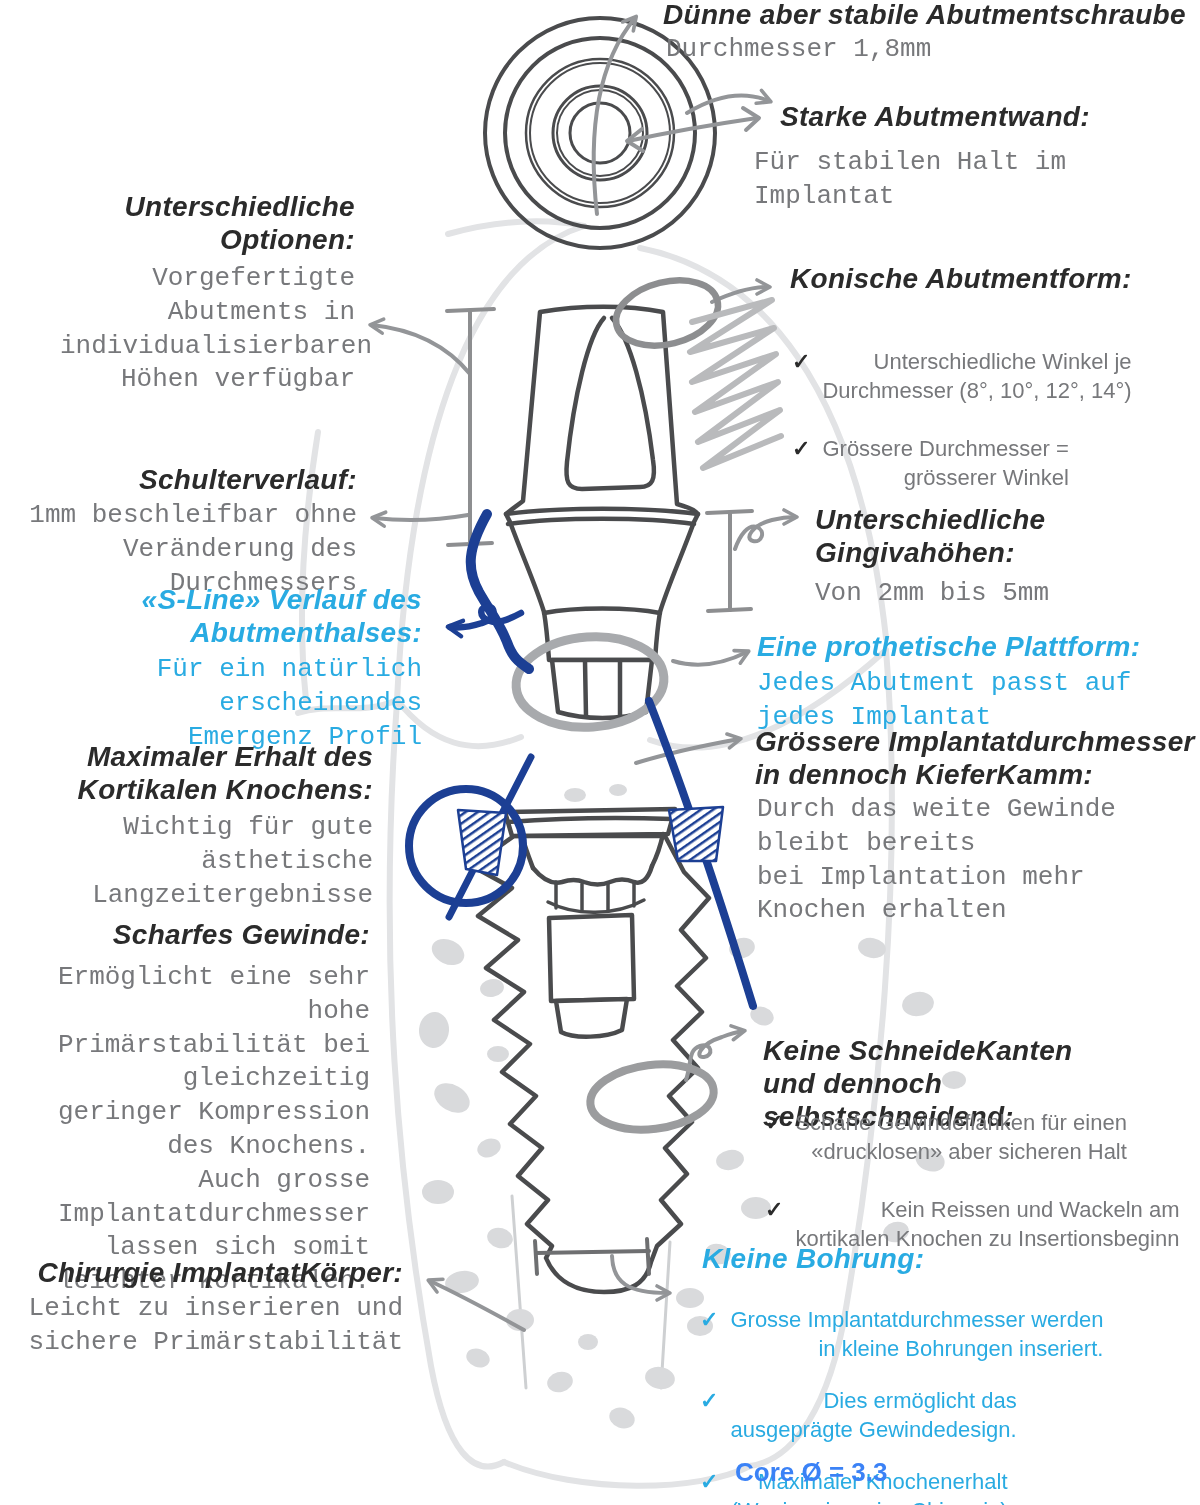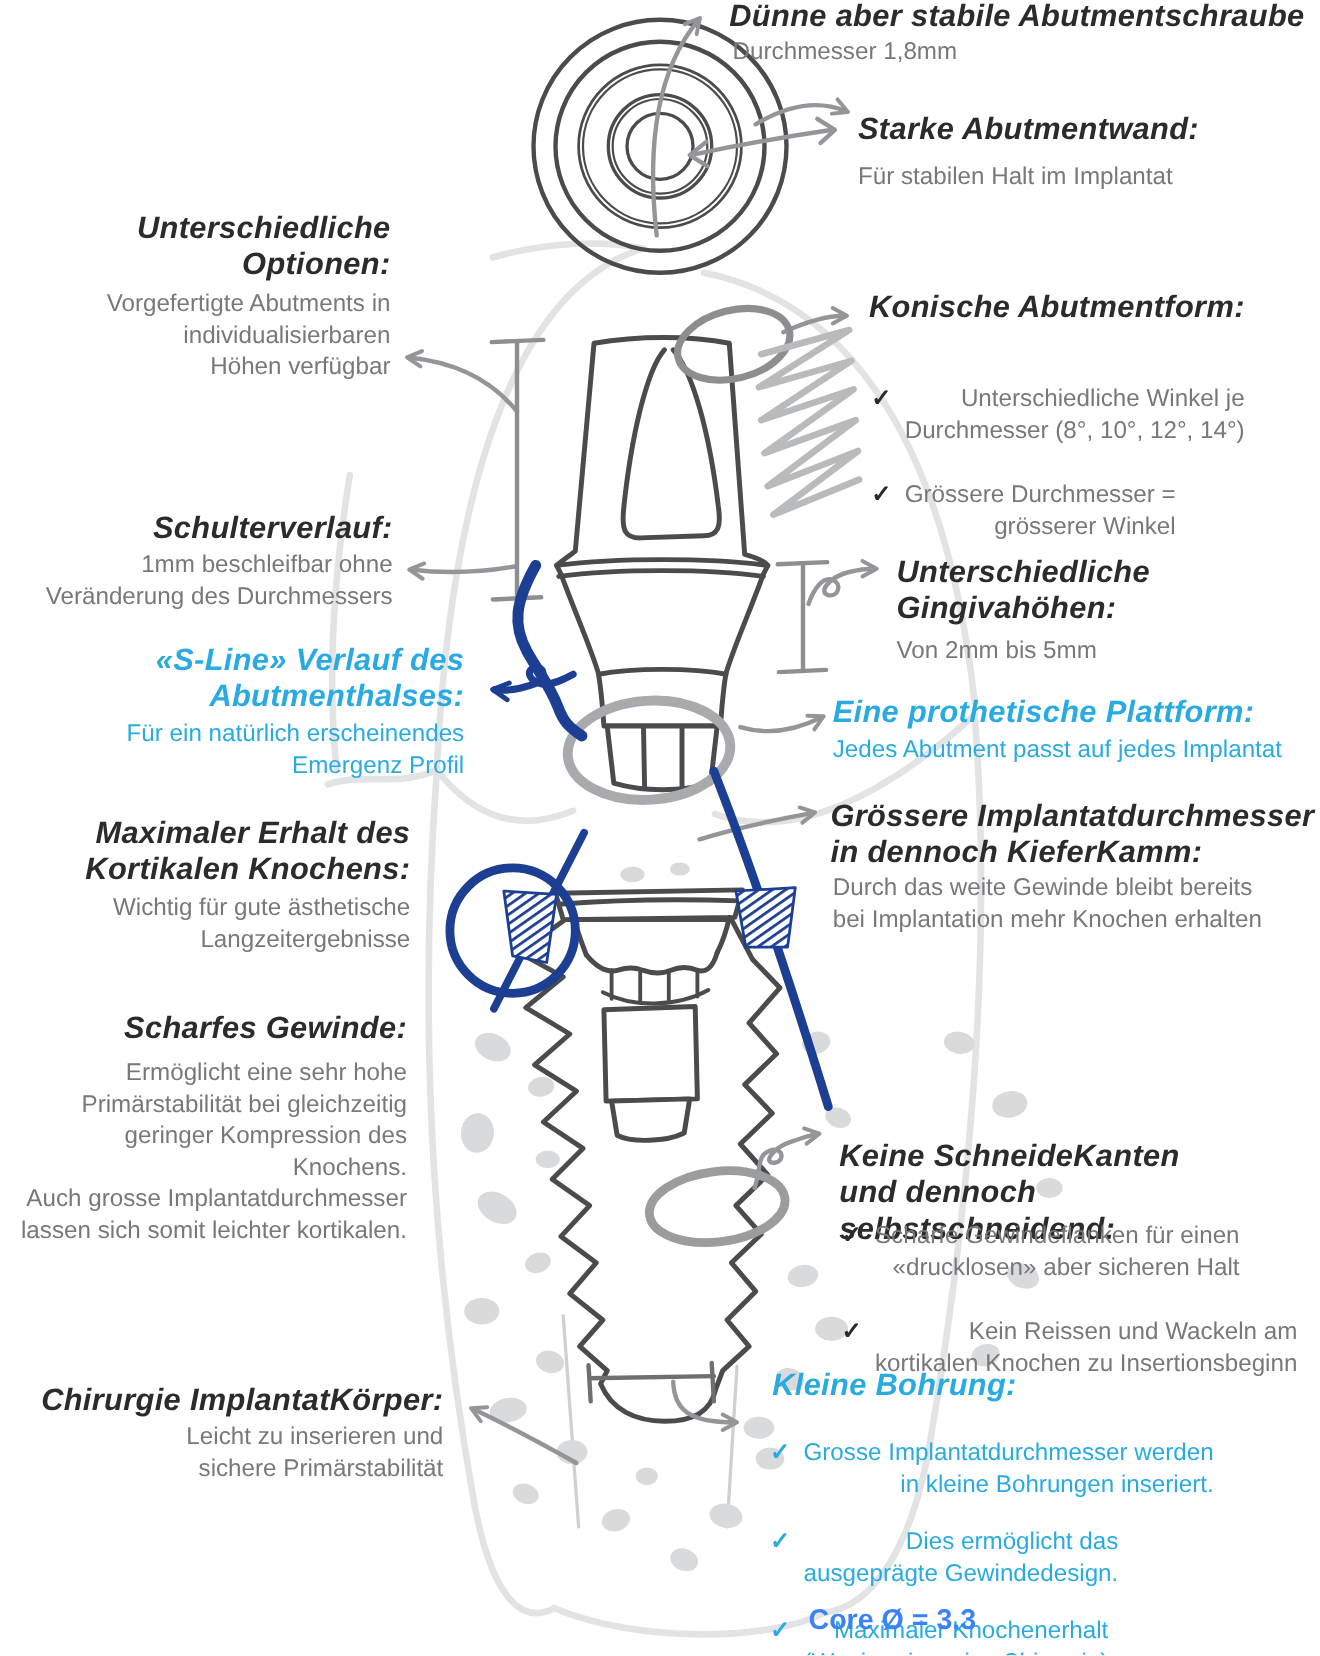--- a/index.html
+++ b/index.html
@@ -2,21 +2,21 @@
 <html><head>
 <meta charset="utf-8">
 <style>
   html,body{margin:0;padding:0;background:#ffffff;}
   #canvas{position:relative;width:1200px;height:1505px;background:#ffffff;overflow:hidden;
           font-family:"Liberation Sans",sans-serif;}
   #sketch{position:absolute;left:0;top:0;}
   .lbl{position:absolute;white-space:pre-line;}
   .hand{font-family:"Liberation Sans",sans-serif;font-style:italic;font-weight:bold;
         font-size:28px;line-height:1.18;color:#2b2b2b;letter-spacing:.3px;}
-  .bod{font-size:22px;line-height:1.3;color:#77787b;}
+  .bod{font-size:26px;line-height:1.3;color:#77787b;font-family:Liberation Mono, monospace;}
   .blue{color:#29abe2;}
   .right{text-align:right;}
   .ck{display:flex;gap:12px;margin-bottom:12px;}
   .ck .m{font-size:22px;font-weight:bold;color:#2b2b2b;line-height:1.3;}
   .ck .tx{font-size:22px;line-height:1.3;color:#77787b;white-space:pre-line;text-align:right;}
   .ck.bl .m{color:#29abe2;}
   .ck.bl .tx{color:#29abe2;}
   .core{font-size:26px;font-weight:bold;color:#3b82f6;}
 </style>
 </head>
@@ -181,21 +181,21 @@
     <path d="M 649 701 C 684 790, 725 915, 753 1006" stroke-width="8"></path>
     <path d="M 458 810 L 506 813 L 497 875 L 466 869 Z" fill="url(#bh)" stroke-width="2.5"></path>
     <path d="M 669 810 L 723 807 L 716 861 L 678 861 Z" fill="url(#bh)" stroke-width="2.5"></path>
   </g>
 </svg>
 
 <div class="lbl hand" style="left:663px;top:-2px;width:540px;">Dünne aber stabile Abutmentschraube</div>
 <div class="lbl bod" style="left:666px;top:33px;">Durchmesser 1,8mm</div>
 
 <div class="lbl hand" style="left:780px;top:100px;">Starke Abutmentwand:</div>
-<div class="lbl bod" style="left:780px;top:146px;">Für stabilen Halt im Implantat</div>
+<div class="lbl bod" style="left:754px;top:146px;">Für stabilen Halt im Implantat</div>
 
 <div class="lbl hand right" style="left:93px;top:190px;width:262px;">Unterschiedliche
 Optionen:</div>
 <div class="lbl bod right" style="left:60px;top:262px;width:295px;">Vorgefertigte Abutments in
 individualisierbaren
 Höhen verfügbar</div>
 
 <div class="lbl hand" style="left:790px;top:262px;">Konische Abutmentform:</div>
 <div class="lbl" style="left:792px;top:330px;width:400px;">
   <div class="ck">

